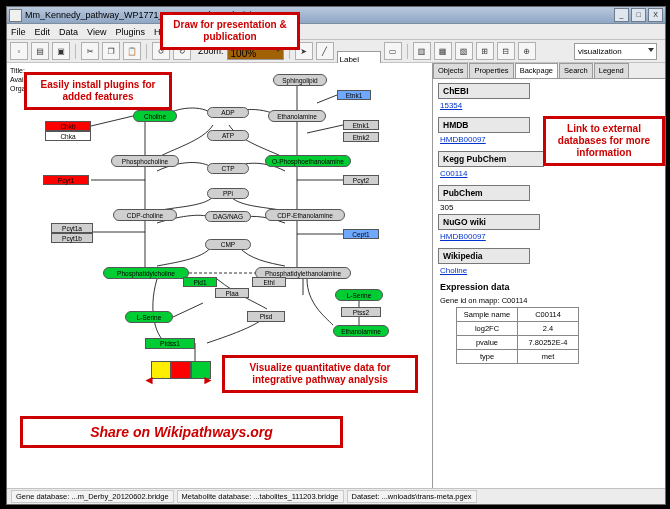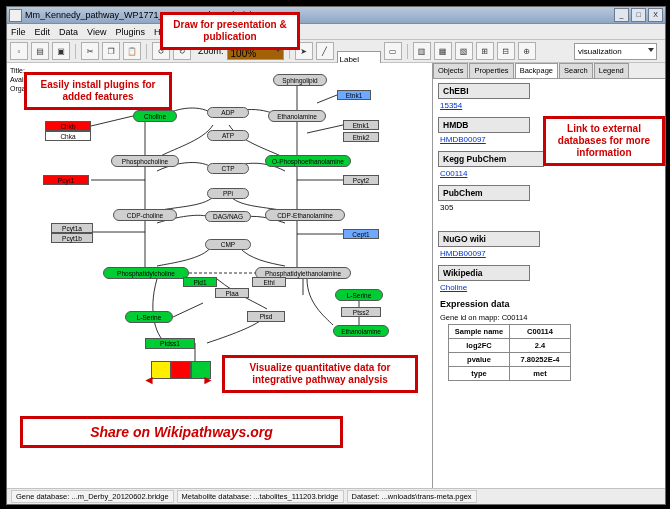--- a/index.html
+++ b/index.html
@@ -95,24 +95,24 @@
     font-size:7.5px;padding:0 4px;height:14px;line-height:14px;
     border:1px solid #9a9a9a;border-bottom:none;background:#dcdcdc;margin-right:1px;
   }
   .tab.active{background:#fff;}
   .rbody{flex:1 1 auto;background:#fff;overflow:hidden;position:relative;padding:4px 5px;}
   .sect{
     border:1px solid #777;background:#e8e8e8;font-size:8.5px;font-weight:bold;
     padding:2px 4px;margin-bottom:2px;width:82px;
   }
   .link{color:#0033cc;text-decoration:underline;font-size:8px;margin:0 0 7px 2px;display:block;}
-  .plain{font-size:8px;margin:0 0 19px 2px;display:block;}
+  .plain{font-size:8px;margin:0 0 2px 2px;display:block;}
   .exprtitle{font-size:9px;font-weight:bold;margin:4px 0 4px 2px;}
   .geneid{font-size:7.5px;margin:0 0 2px 2px;}
-  table.expr{border-collapse:collapse;margin-left:10px;font-weight:bold;}
+  table.expr{border-collapse:collapse;margin-left:18px;}
   table.expr td{
     border:1px solid #888;font-size:7.5px;padding:2px 4px;text-align:center;
     background:#fff;width:52px;
   }
   
   .statusbar{
     height:15px;background:#ececec;border-top:1px solid #c2c2c2;
     display:flex;align-items:center;font-size:7.5px;padding-left:4px;
   }
   .statusbar .cell{border:1px solid #c9c9c9;padding:1px 4px;margin-right:3px;background:#f3f3f3;}

